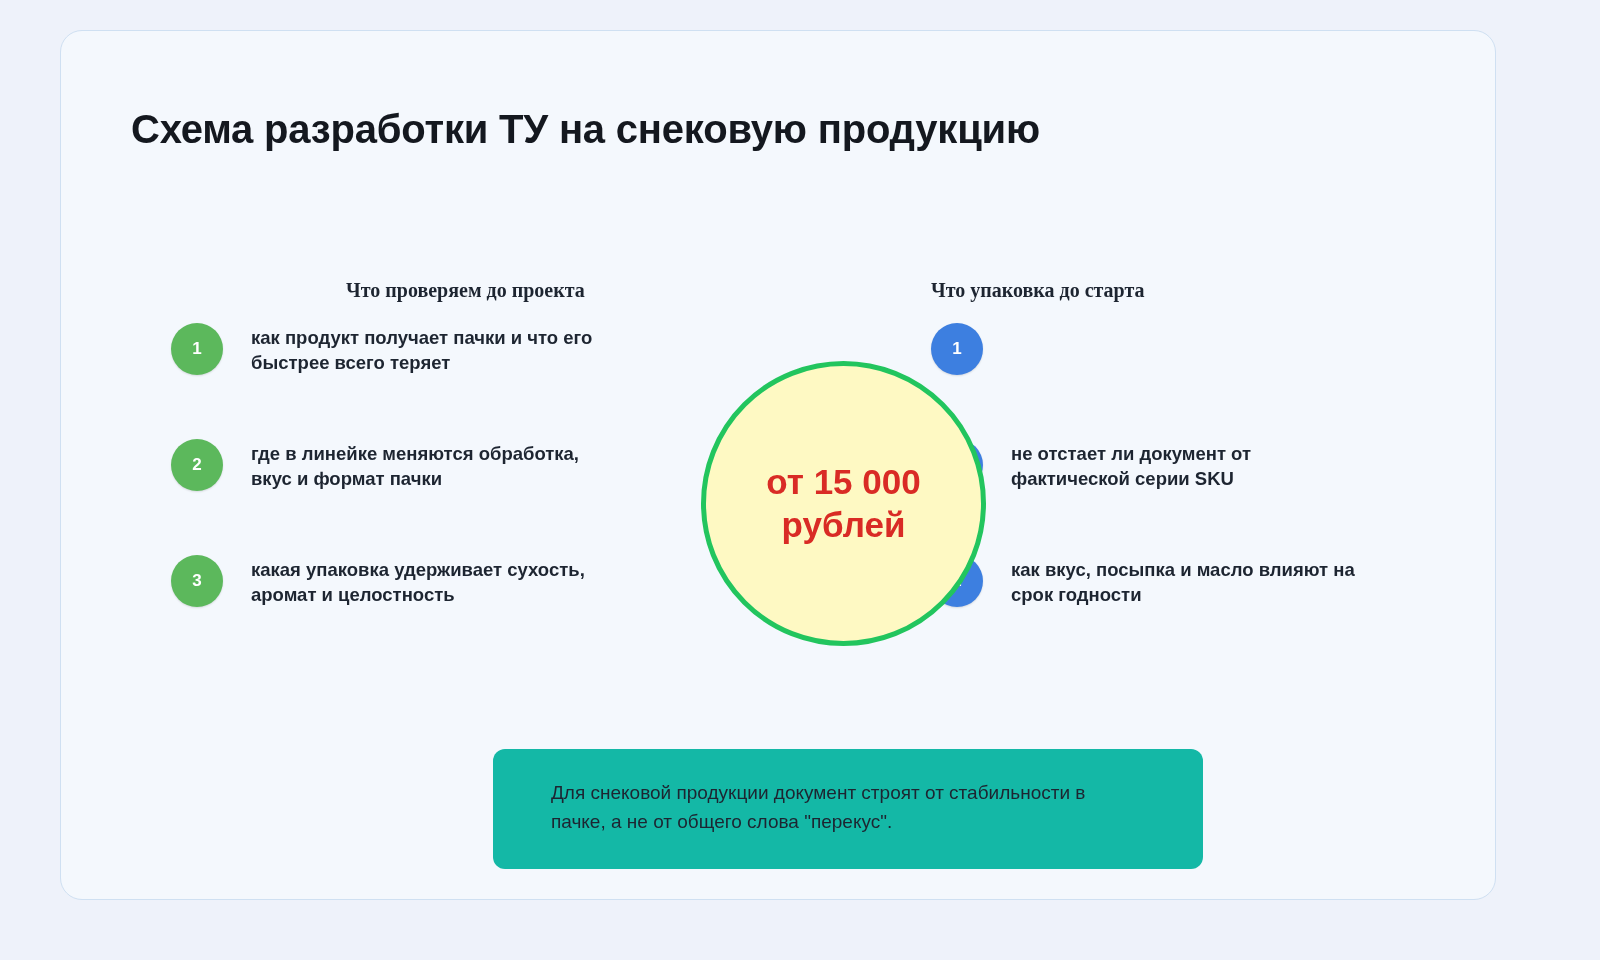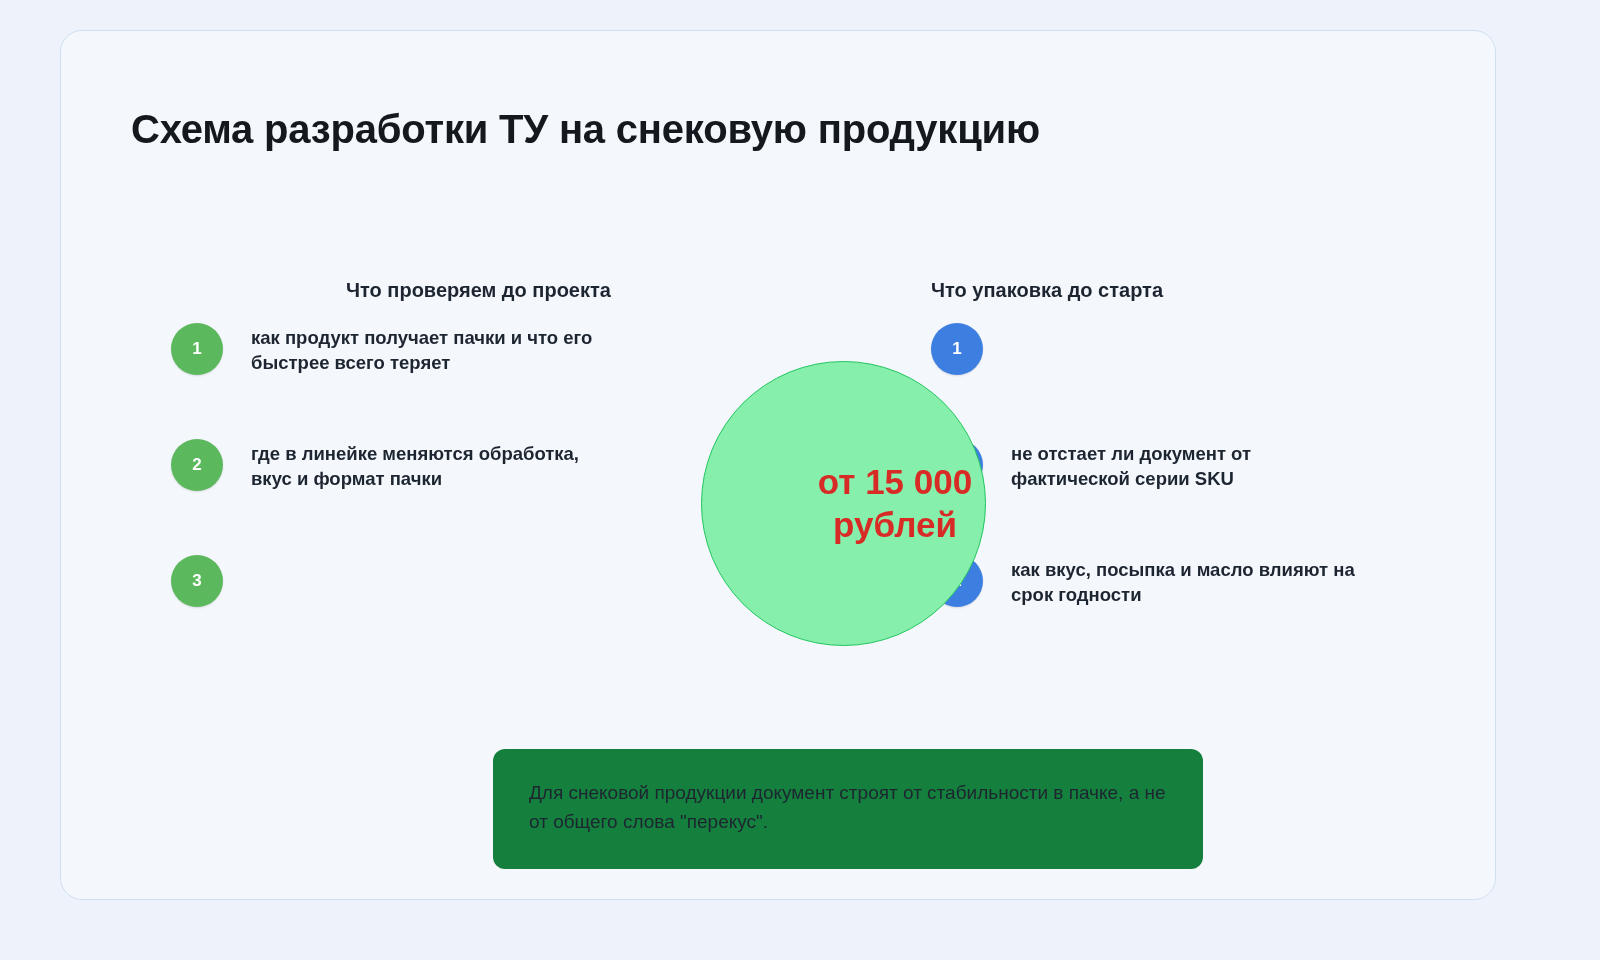--- a/index.html
+++ b/index.html
@@ -35,20 +35,21 @@
     font-weight: bold;
     color: #14181f;
     letter-spacing: -0.2px;
   }
   .col-head {
     position: absolute;
     font-size: 20px;
     font-weight: bold;
     color: #1d2531;
     white-space: nowrap;
+    font-family: Liberation Serif, serif;
   }
   .col-head.left  { left: 285px; top: 248px; }
   .col-head.right { left: 870px; top: 248px; }
 
   .col {
     position: absolute;
     top: 292px;
     width: 470px;
   }
   .col.left  { left: 110px; }
@@ -88,45 +89,45 @@
   .col.left .item .text { width: 370px; }
   .col.right .item .text { width: 360px; }
 
   .circle {
     position: absolute;
     left: 640px;
     top: 330px;
     width: 285px;
     height: 285px;
     border-radius: 50%;
-    background: #86efac;
-    border: 1px solid #22c55e;
+    background: #fef9c3;
+    border: 5px solid #22c55e;
     box-sizing: border-box;
     display: flex;
     align-items: center;
-    justify-content: flex-end;
+    justify-content: center;
   }
   .circle .price {
     width: 180px;
     text-align: center;
     font-size: 35px;
     line-height: 1.22;
     font-weight: bold;
     color: #d92b25;
   }
   .note {
     position: absolute;
     left: 432px;
     top: 718px;
     width: 710px;
     height: 120px;
-    background: #15803d;
+    background: #14b8a6;
     border-radius: 12px;
     box-sizing: border-box;
-    padding: 30px 36px;
+    padding: 30px 58px;
   }
   .note .note-text {
     font-size: 19px;
     line-height: 1.5;
     color: #1d2531;
     font-weight: normal;
   }
 </style>
 </head>
 <body>
@@ -142,20 +143,21 @@
     <div class="item">
       <div class="bullet">1</div>
       <div class="text">как продукт получает пачки и что его быстрее всего теряет</div>
     </div>
     <div class="item">
       <div class="bullet">2</div>
       <div class="text">где в линейке меняются обработка, вкус и формат пачки</div>
     </div>
     <div class="item">
       <div class="bullet">3</div>
+      <div class="text">какая упаковка удерживает сухость, аромат и целостность</div>
     </div>
   </div>
 
   <div class="col right">
     <div class="item">
       <div class="bullet">1</div>
     </div>
     <div class="item">
       <div class="bullet">3</div>
       <div class="text">не отстает ли документ от фактической серии SKU</div>

